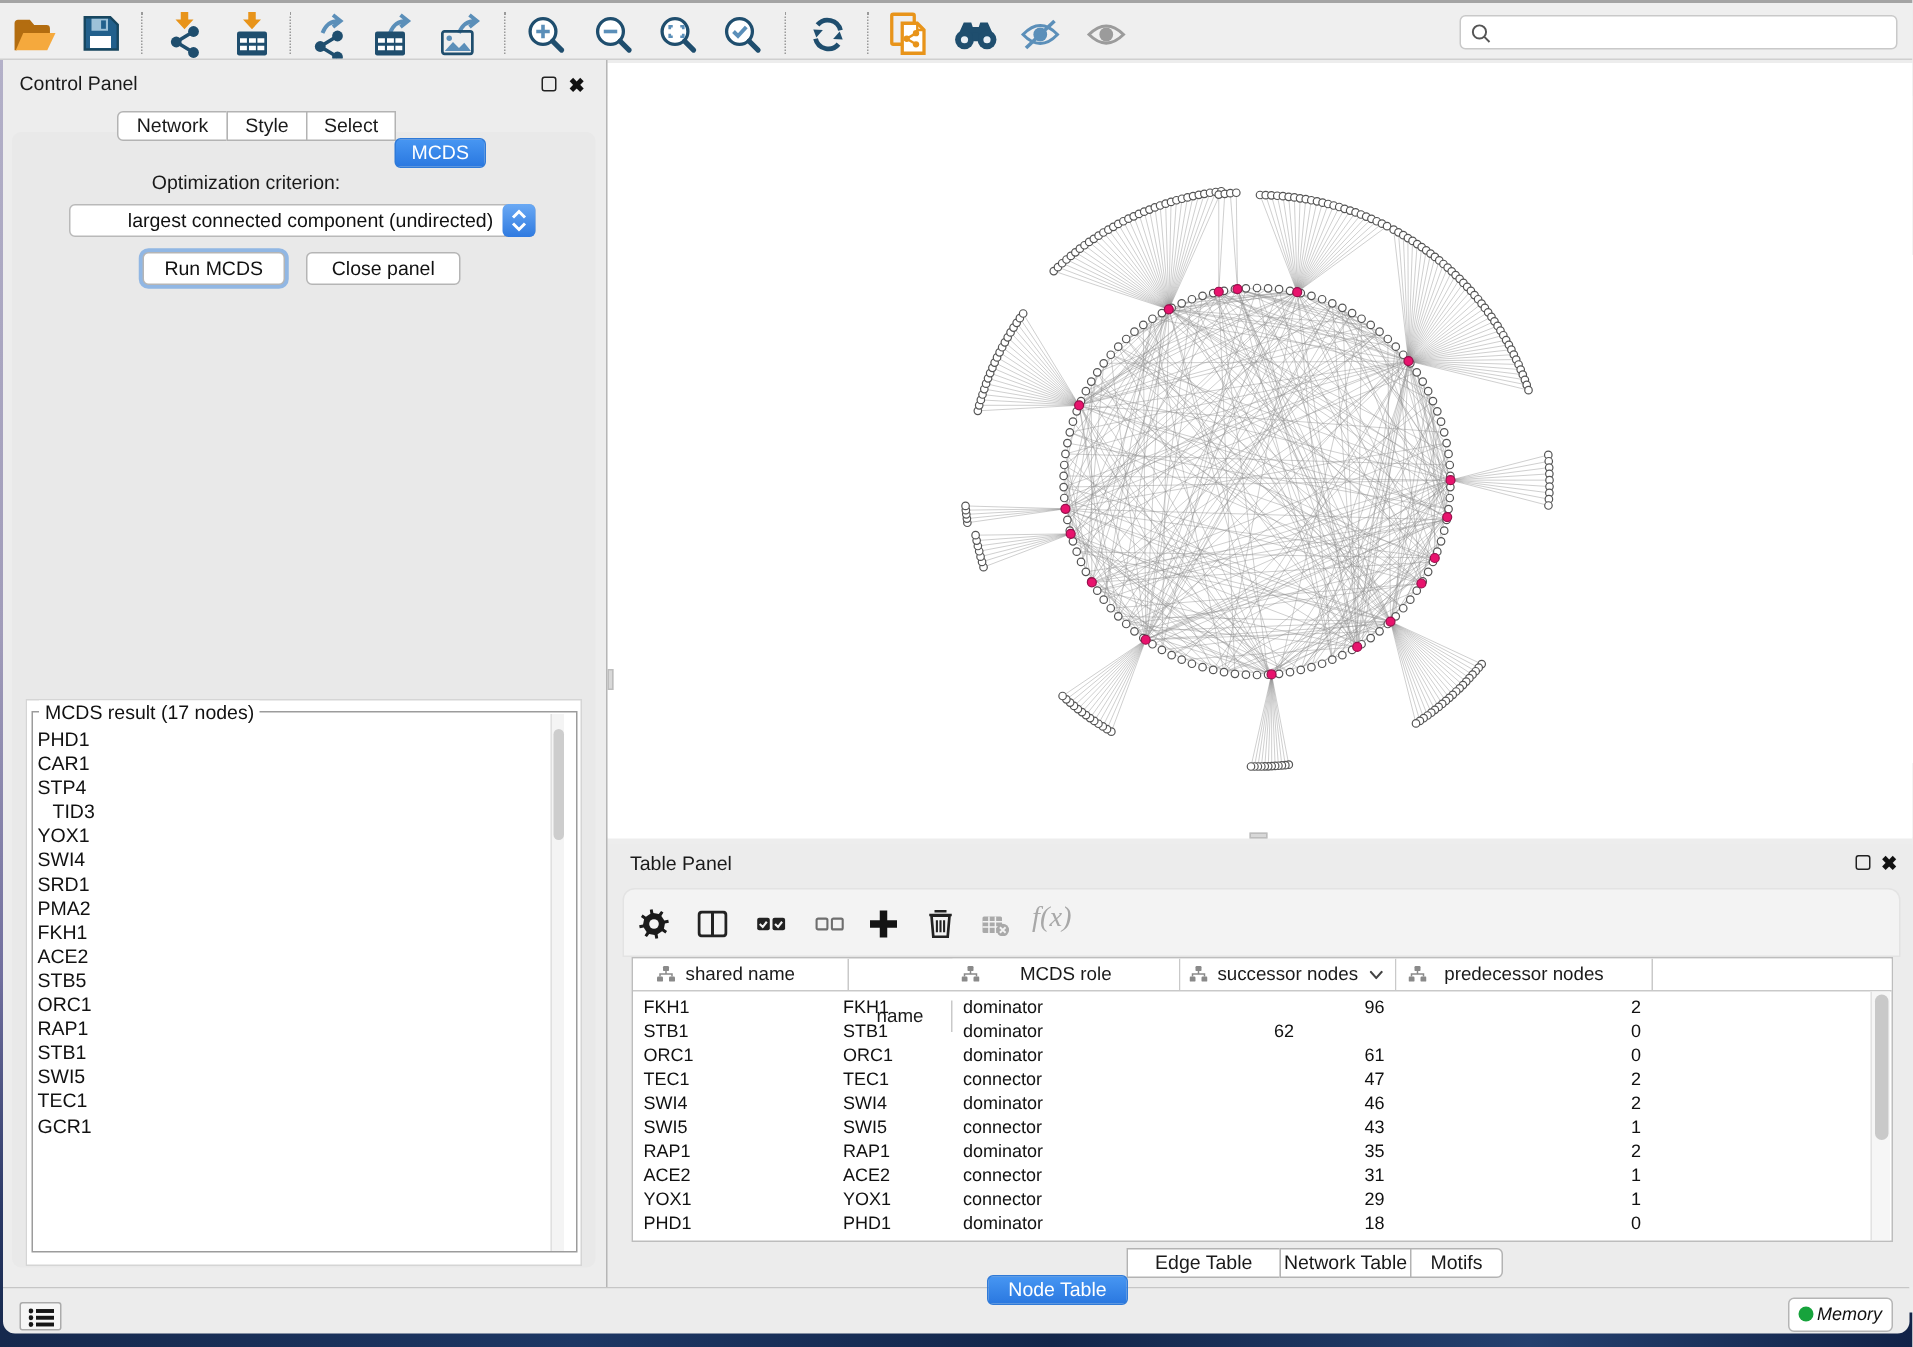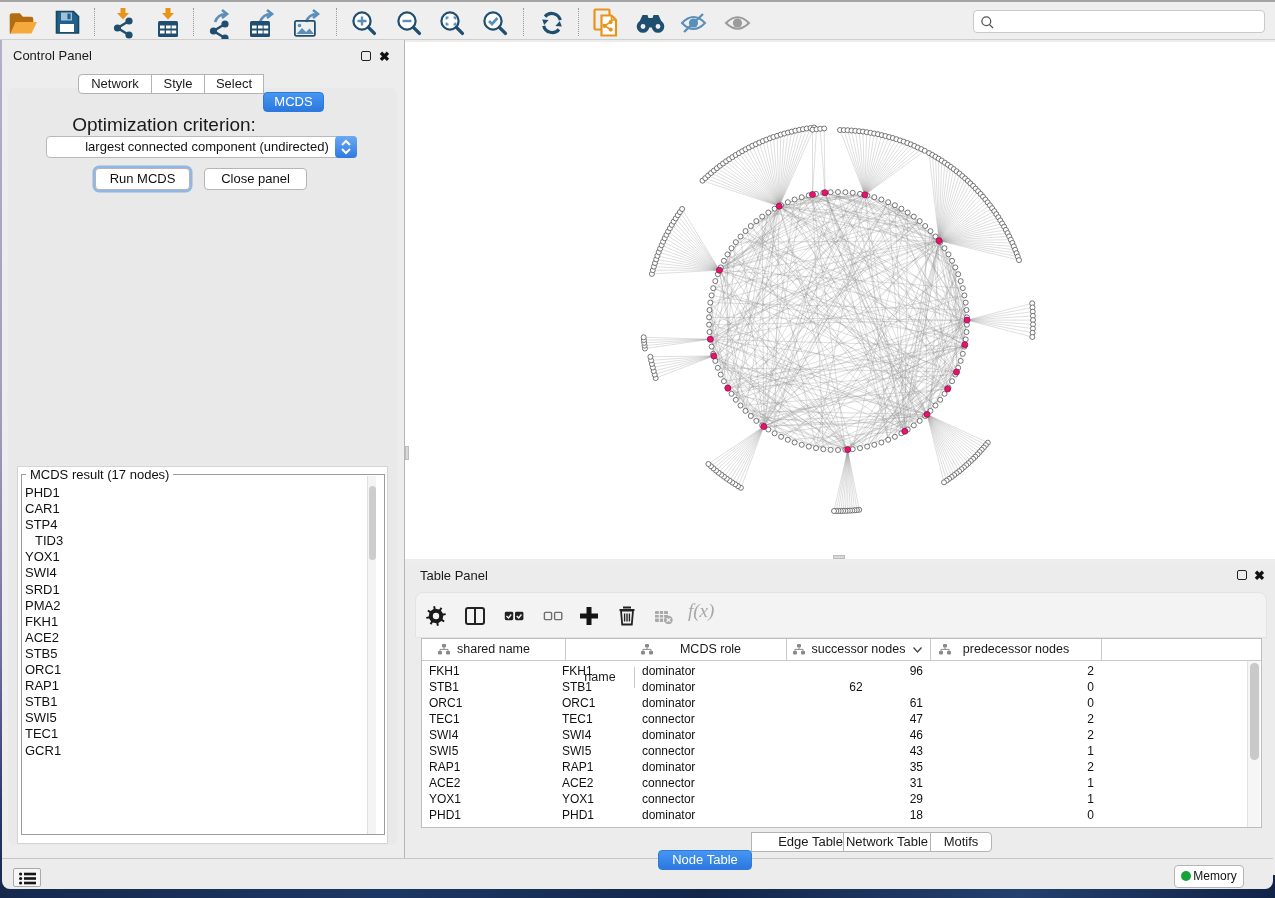--- a/index.html
+++ b/index.html
@@ -17,21 +17,21 @@
 .winbtn-sq{width:10px;height:10px;border:1.4px solid #222;border-radius:2px;}
 .winbtn-x{font-size:13px;font-weight:bold;color:#111;line-height:11px;}
 .tabs{position:absolute;display:flex;}
 .tab{height:20px;line-height:18px;border:1px solid #b3b3b3;background:#fff;color:#1a1a1a;font-size:13px;text-align:center;border-radius:0;position:relative;margin-left:-1px;}
 .tab:first-child{border-radius:4px 0 0 4px;}
 .tab:last-child{border-radius:0 4px 4px 0;}
 .tab.sel{border-radius:4px !important;margin-top:18px;}
 .tab.sel{background:linear-gradient(#4796f2,#2a78e0);border-color:#2f7ad8;color:#fff;z-index:2;}
 #cp-tabs{left:79px;top:74px;}
 #cp-content{left:8px;top:88px;width:389px;height:757px;background:#e9e9e9;border-radius:6px;}
-#optlabel{left:0;top:114px;width:328px;text-align:center;font-size:19px;color:#1a1a1a;}
+#optlabel{left:0;top:114px;width:328px;text-align:center;font-size:13px;color:#1a1a1a;}
 #optsel{left:46px;top:136px;width:311px;height:22px;background:#fff;border:1px solid #b9b9b9;border-radius:4px;font-size:13px;color:#111;line-height:20px;padding-left:11px;text-align:center;}
 #optspin{position:absolute;right:-1px;top:-1px;width:22px;height:22px;background:linear-gradient(#6aa9f4,#2f7ae0);border-radius:4px;}
 .btn{position:absolute;height:22px;background:#fff;border:1px solid #b5b5b5;border-radius:4px;font-size:13px;color:#111;text-align:center;line-height:20px;}
 #btn-run{left:95px;top:168px;width:95px;box-shadow:0 0 0 2.5px rgba(115,165,225,.75);}
 #btn-close{left:204px;top:168px;width:103px;}
 #mcds-panel{left:17px;top:466px;width:371px;height:378px;background:#fff;border:1px solid #d5d5d5;}
 #mcds-fs{position:absolute;left:3px;top:7px;width:364px;height:361px;border:1px solid #9c9c9c;}
 #mcds-label{position:absolute;left:4px;top:-8px;background:#fff;padding:0 4px;font-size:13px;color:#111;}
 #mcds-list{position:absolute;left:1px;top:10px;font-size:13px;color:#111;line-height:16.1px;}
 #mcds-scroll{position:absolute;right:8px;top:1px;width:9px;height:358px;background:#f4f4f4;border-left:1px solid #e0e0e0;}
@@ -44,21 +44,21 @@
 #netcanvas{position:absolute;left:0;top:22px;width:870px;height:494px;background:#fff;}
 
 #tablepanel{left:405px;top:563px;width:870px;height:295px;background:#ececec;}
 #tp-title{position:absolute;left:15px;top:5px;font-size:13px;color:#1a1a1a;}
 #tp-toolbar{position:absolute;left:10px;top:29px;width:852px;height:46px;background:#f3f3f3;border:1px solid #e3e3e3;border-radius:8px 8px 0 0;}
 #tp-table{position:absolute;left:16px;top:75px;width:841px;height:190px;background:#fff;border:1px solid #bdbdbd;overflow:hidden;}
 #tp-tabs{left:659px;top:832px;}
 
 #statusbar{left:2px;top:858px;width:1271px;height:31px;background:#ececec;border-top:1px solid #c6c6c6;border-radius:0 0 8px 8px;}
 #listbtn{position:absolute;left:11px;top:9px;width:28px;height:19px;background:#f6f6f6;border:1px solid #ababab;border-radius:2px;}
-#membtn{position:absolute;right:29px;top:6px;width:70px;height:23px;background:#fff;border:1px solid #b5b5b5;border-radius:4px;font-size:12px;color:#111;text-align:center;line-height:21px;}
+#membtn{position:absolute;right:11px;top:6px;width:70px;height:23px;background:#fff;border:1px solid #b5b5b5;border-radius:4px;font-size:12px;color:#111;text-align:center;line-height:21px;font-style:italic;}
 
 .th{position:absolute;top:0;height:21px;border-right:1px solid #c9c9c9;font-size:12.5px;color:#1a1a1a;text-align:center;line-height:20px;background:#fff;}
 .trow{position:absolute;height:16px;font-size:12px;color:#111;}
 .cell{position:absolute;top:0;height:16px;line-height:16px;}
 .num{text-align:right;}
 #wallp{left:0;top:875px;width:1275px;height:23px;background:linear-gradient(90deg,#16294d,#1d3764 30%,#13264a 55%,#24406e 80%,#122348);}
 #leftedge{left:0;top:40px;width:2px;height:849px;background:linear-gradient(#b3b0c8,#a19cba 45%,#716f9e 72%,#2c3a68 90%,#16294d);}
 </style></head>
 <body>
 <div id="topline" class="abs"></div>
@@ -1243,21 +1243,21 @@
 <div class="cell num" style="left:365px;width:136px;">18</div>
 <div class="cell num" style="left:509px;width:163px;">0</div>
       </div>
       <div style="position:absolute;right:1px;top:22px;width:13px;height:166px;background:#f6f6f6;border-left:1px solid #e2e2e2;">
         <div style="position:absolute;left:2px;top:2px;width:9px;height:97px;background:#c9c9c9;border-radius:5px;"></div>
       </div>
     </div>
 </div>
 <div id="tp-tabs" class="abs tabs">
     <div class="tab sel" style="width:94px;">Node Table</div>
-    <div class="tab" style="width:93px;text-align:right;">Edge Table</div>
+    <div class="tab" style="width:103px;">Edge Table</div>
     <div class="tab" style="width:88px;">Network Table</div>
     <div class="tab" style="width:62px;">Motifs</div>
   </div>
 
 <div id="wallp" class="abs"></div>
 <div id="statusbar" class="abs">
   <div id="listbtn">
       <svg style="position:absolute;left:5px;top:3px" width="17" height="13" viewBox="0 0 17 13">
         <g fill="#161616">
           <circle cx="1.6" cy="2" r="1.6"></circle>

